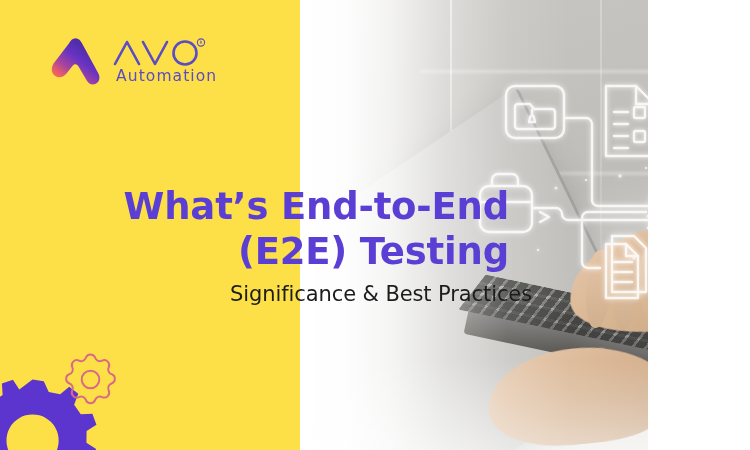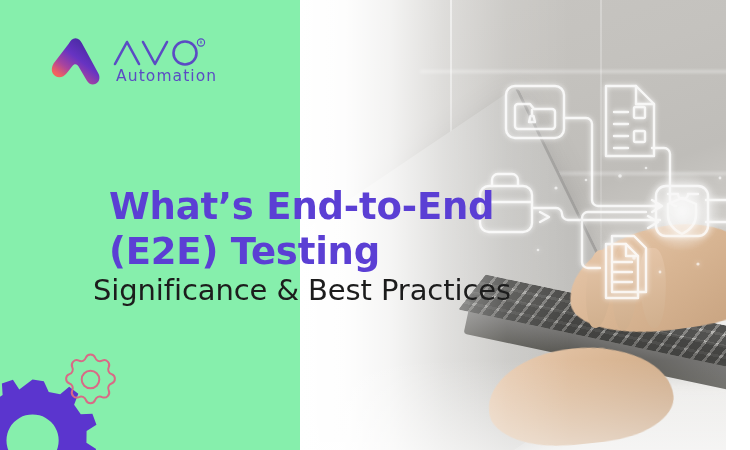--- a/index.html
+++ b/index.html
@@ -6,24 +6,25 @@
     margin: 0;
     padding: 0;
     background: #ffffff;
   }
   body {
     font-family: "Liberation Sans", sans-serif;
   }
 
   #banner {
     position: relative;
-    width: 726px;
+    width: 648px;
     height: 450px;
     overflow: hidden;
-    background: #86efac;
+    background: #fde047;
+    text-align: right;
   }
 
   
   .photo-area {
     position: absolute;
     top: 0;
     left: 300px;
     width: 450px;
     height: 450px;
     overflow: hidden;
@@ -237,22 +238,22 @@
     letter-spacing: -0.2px;
     color: #5B3FD4;
     font-family: "DejaVu Sans", sans-serif;
   }
 
   .subhead {
     position: absolute;
     left: 93px;
     top: 272px;
     width: 430px;
-    margin: 0;
-    font-size: 29px;
+    margin: 9px;
+    font-size: 21px;
     line-height: 1.25;
     font-weight: 500;
     letter-spacing: -0.1px;
     color: #1c1c1c;
     font-family: "DejaVu Sans", sans-serif;
   }
 
   
   .gear-purple {
     position: absolute;

